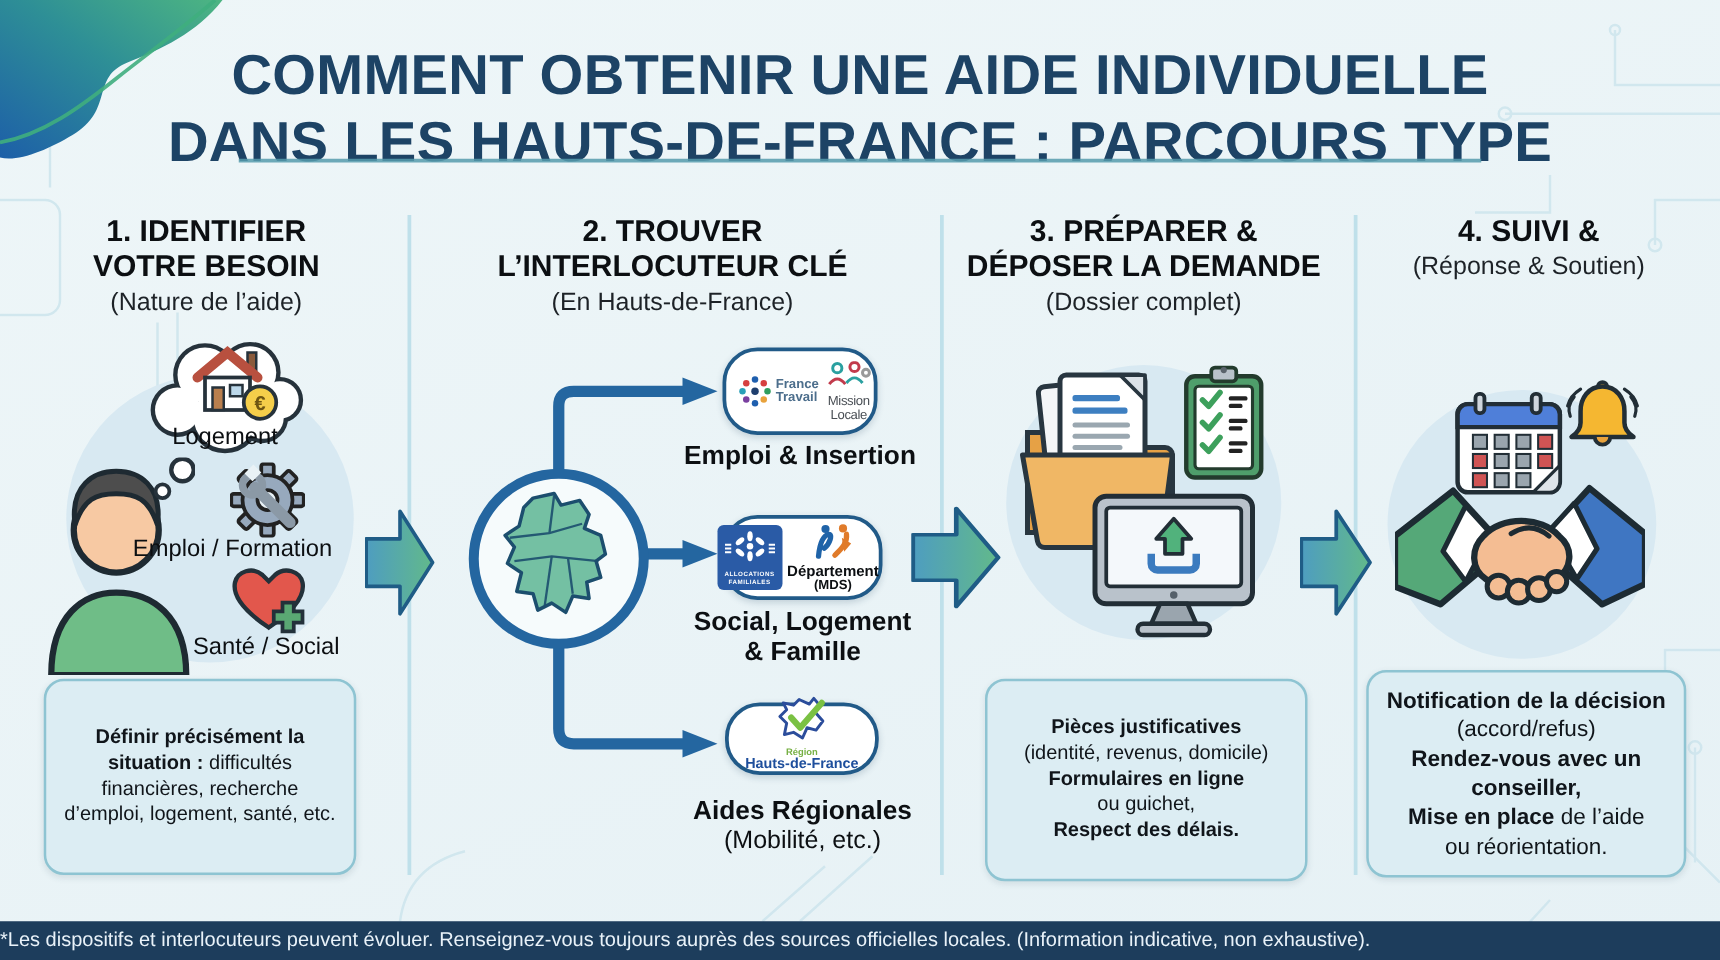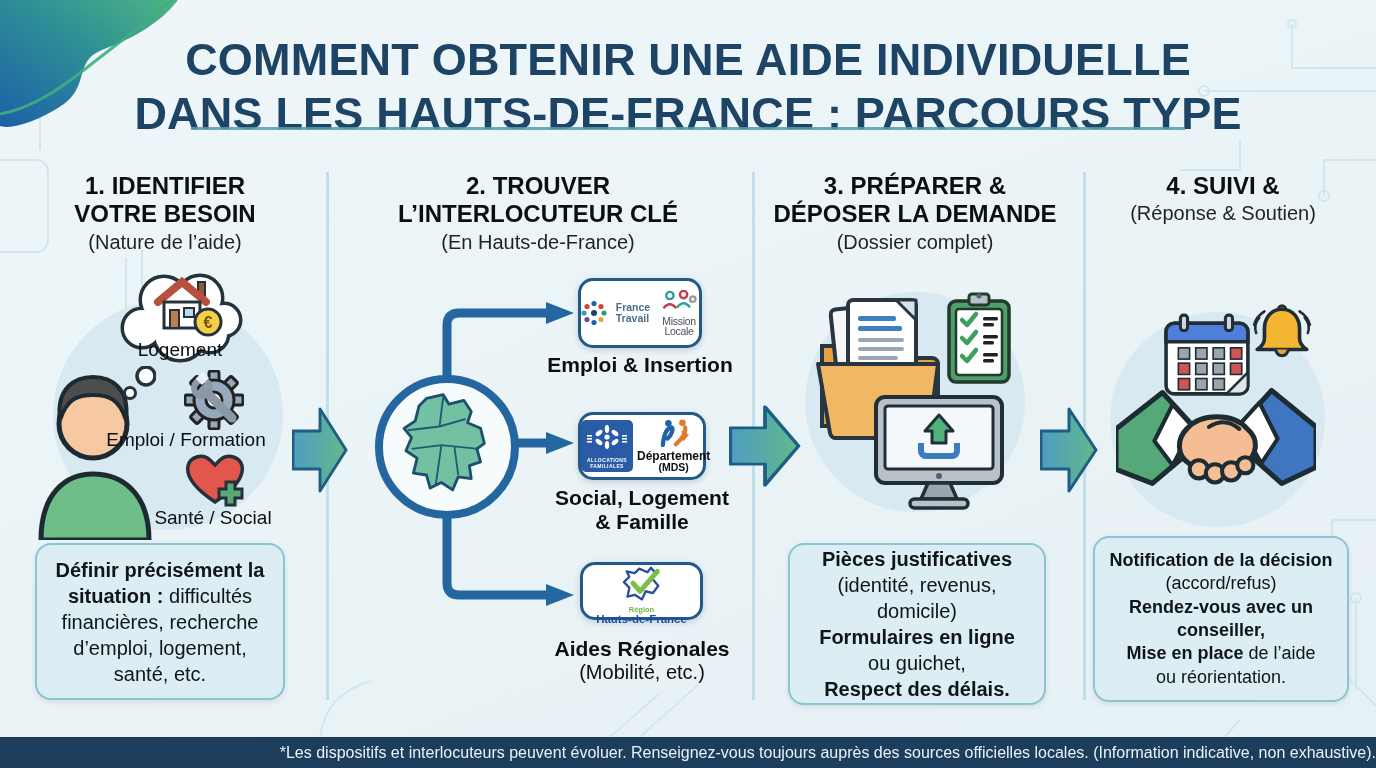--- a/index.html
+++ b/index.html
@@ -15,45 +15,45 @@
   .divider{position:absolute;top:172px;height:528px;width:3px;background:#bfe0ea;}
   
   .step-head{position:absolute;text-align:center;}
   .step-title{font-weight:800;font-size:24px;color:#0c0f12;line-height:1.18;}
   .step-sub{font-size:20px;color:#1d2227;margin-top:2px;}
   
   .bgcircle{position:absolute;border-radius:50%;background:#d8e9f2;}
   .iconlabel{position:absolute;font-weight:400;font-size:19px;color:#0c0f12;text-align:center;line-height:1.1;}
   
   .note{position:absolute;background:#dcedf3;border:2.5px solid #8ec4d2;border-radius:16px;
-        color:#10151a;font-size:20px;line-height:1.3;text-align:center;
+        color:#10151a;font-size:16px;line-height:1.3;text-align:center;
         display:flex;flex-direction:column;align-items:center;justify-content:center;
         padding:8px 11px;box-sizing:border-box;box-shadow:0 2px 5px rgba(40,70,90,.12);}
   .note b{font-weight:800;}
   
-  .orgbox{position:absolute;background:#fff;border:3px solid #215a88;border-radius:15px;
-          box-shadow:0 2px 6px rgba(25,60,90,.2);display:flex;align-items:center;justify-content:space-between;
+  .orgbox{position:absolute;background:#fff;border:3px solid #215a88;border-radius:28px;
+          box-shadow:0 2px 6px rgba(25,60,90,.2);display:flex;align-items:center;justify-content:flex-end;
           box-sizing:border-box;gap:4px;}
   .orglabel{position:absolute;font-weight:700;font-size:21px;color:#0c0f12;text-align:center;line-height:1.13;}
   .orglabel .light{font-weight:400;font-size:20px;}
   .ft-text{font-weight:700;font-size:10.5px;line-height:1.05;color:#4c6e8c;}
   .ml-wrap{text-align:center;}
   .ml-text{font-size:10.5px;line-height:.98;color:#4a4f55;letter-spacing:-.3px;}
   .caf{position:relative;width:52px;height:52px;background:#2a5ba6;border-radius:5px;flex:0 0 auto;}
   .caf-text{position:absolute;left:0;right:0;bottom:3px;text-align:center;color:#fff;
             font-size:5px;font-weight:700;line-height:1.25;letter-spacing:.4px;}
   .dept-wrap{text-align:center;line-height:1;}
   .dept-l1{font-weight:800;font-size:12px;color:#0c0f12;}
   .dept-l2{font-weight:800;font-size:10.5px;color:#0c0f12;}
   .hdf-wrap{text-align:center;line-height:1;}
   .hdf-region{font-size:7.5px;font-weight:700;color:#76b043;}
   .hdf-name{font-size:11.5px;font-weight:800;color:#1e4e9c;}
   
   .footer{position:absolute;left:0;right:0;bottom:0;height:31px;background:#1d3d5c;
-          color:#e9f2f9;display:flex;align-items:center;justify-content:flex-end;font-size:16px;}
+          color:#e9f2f9;display:flex;align-items:center;justify-content:flex-start;font-size:16px;}
 </style>
 </head>
 <body>
 
 <div class="canvas">
 
   <svg class="abs" style="left:0;top:0" width="1376" height="768" viewBox="0 0 1376 768" fill="none" stroke="#cde5ed" stroke-width="2" opacity="0.85">
     <path d="M1204,91 H1376"></path>
       <circle cx="1204" cy="91" r="5"></circle>
     <path d="M1292,24 v44 h84"></path>

